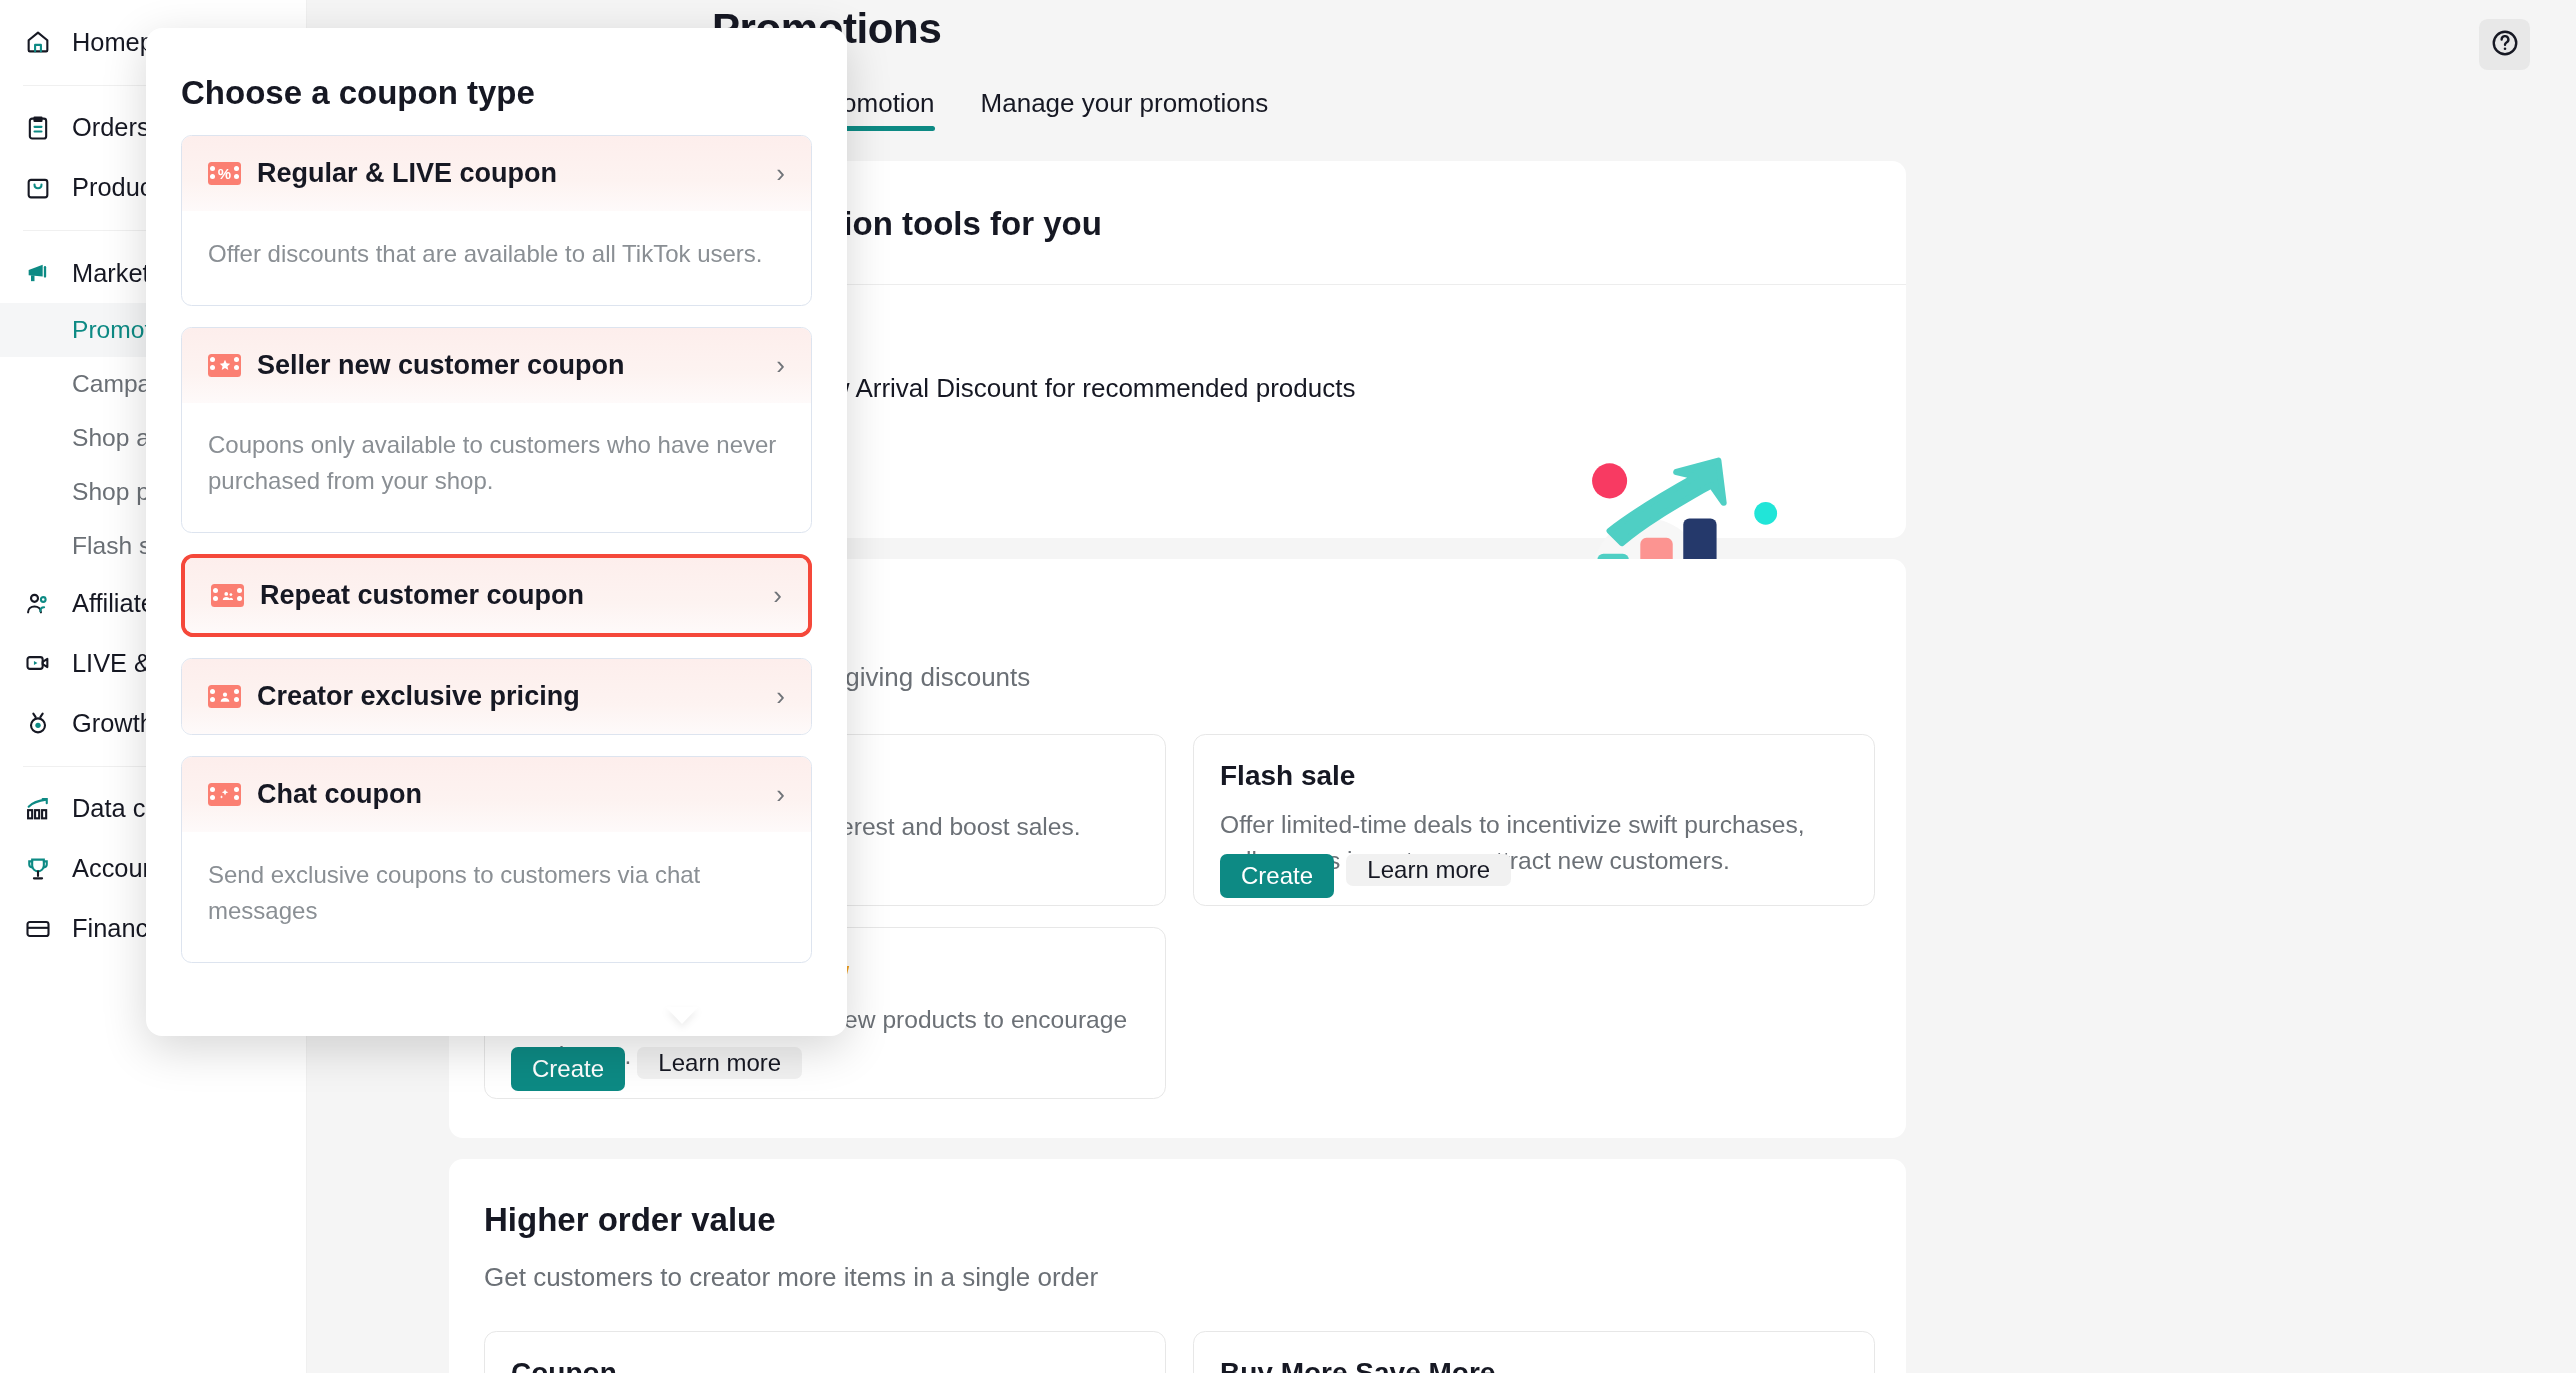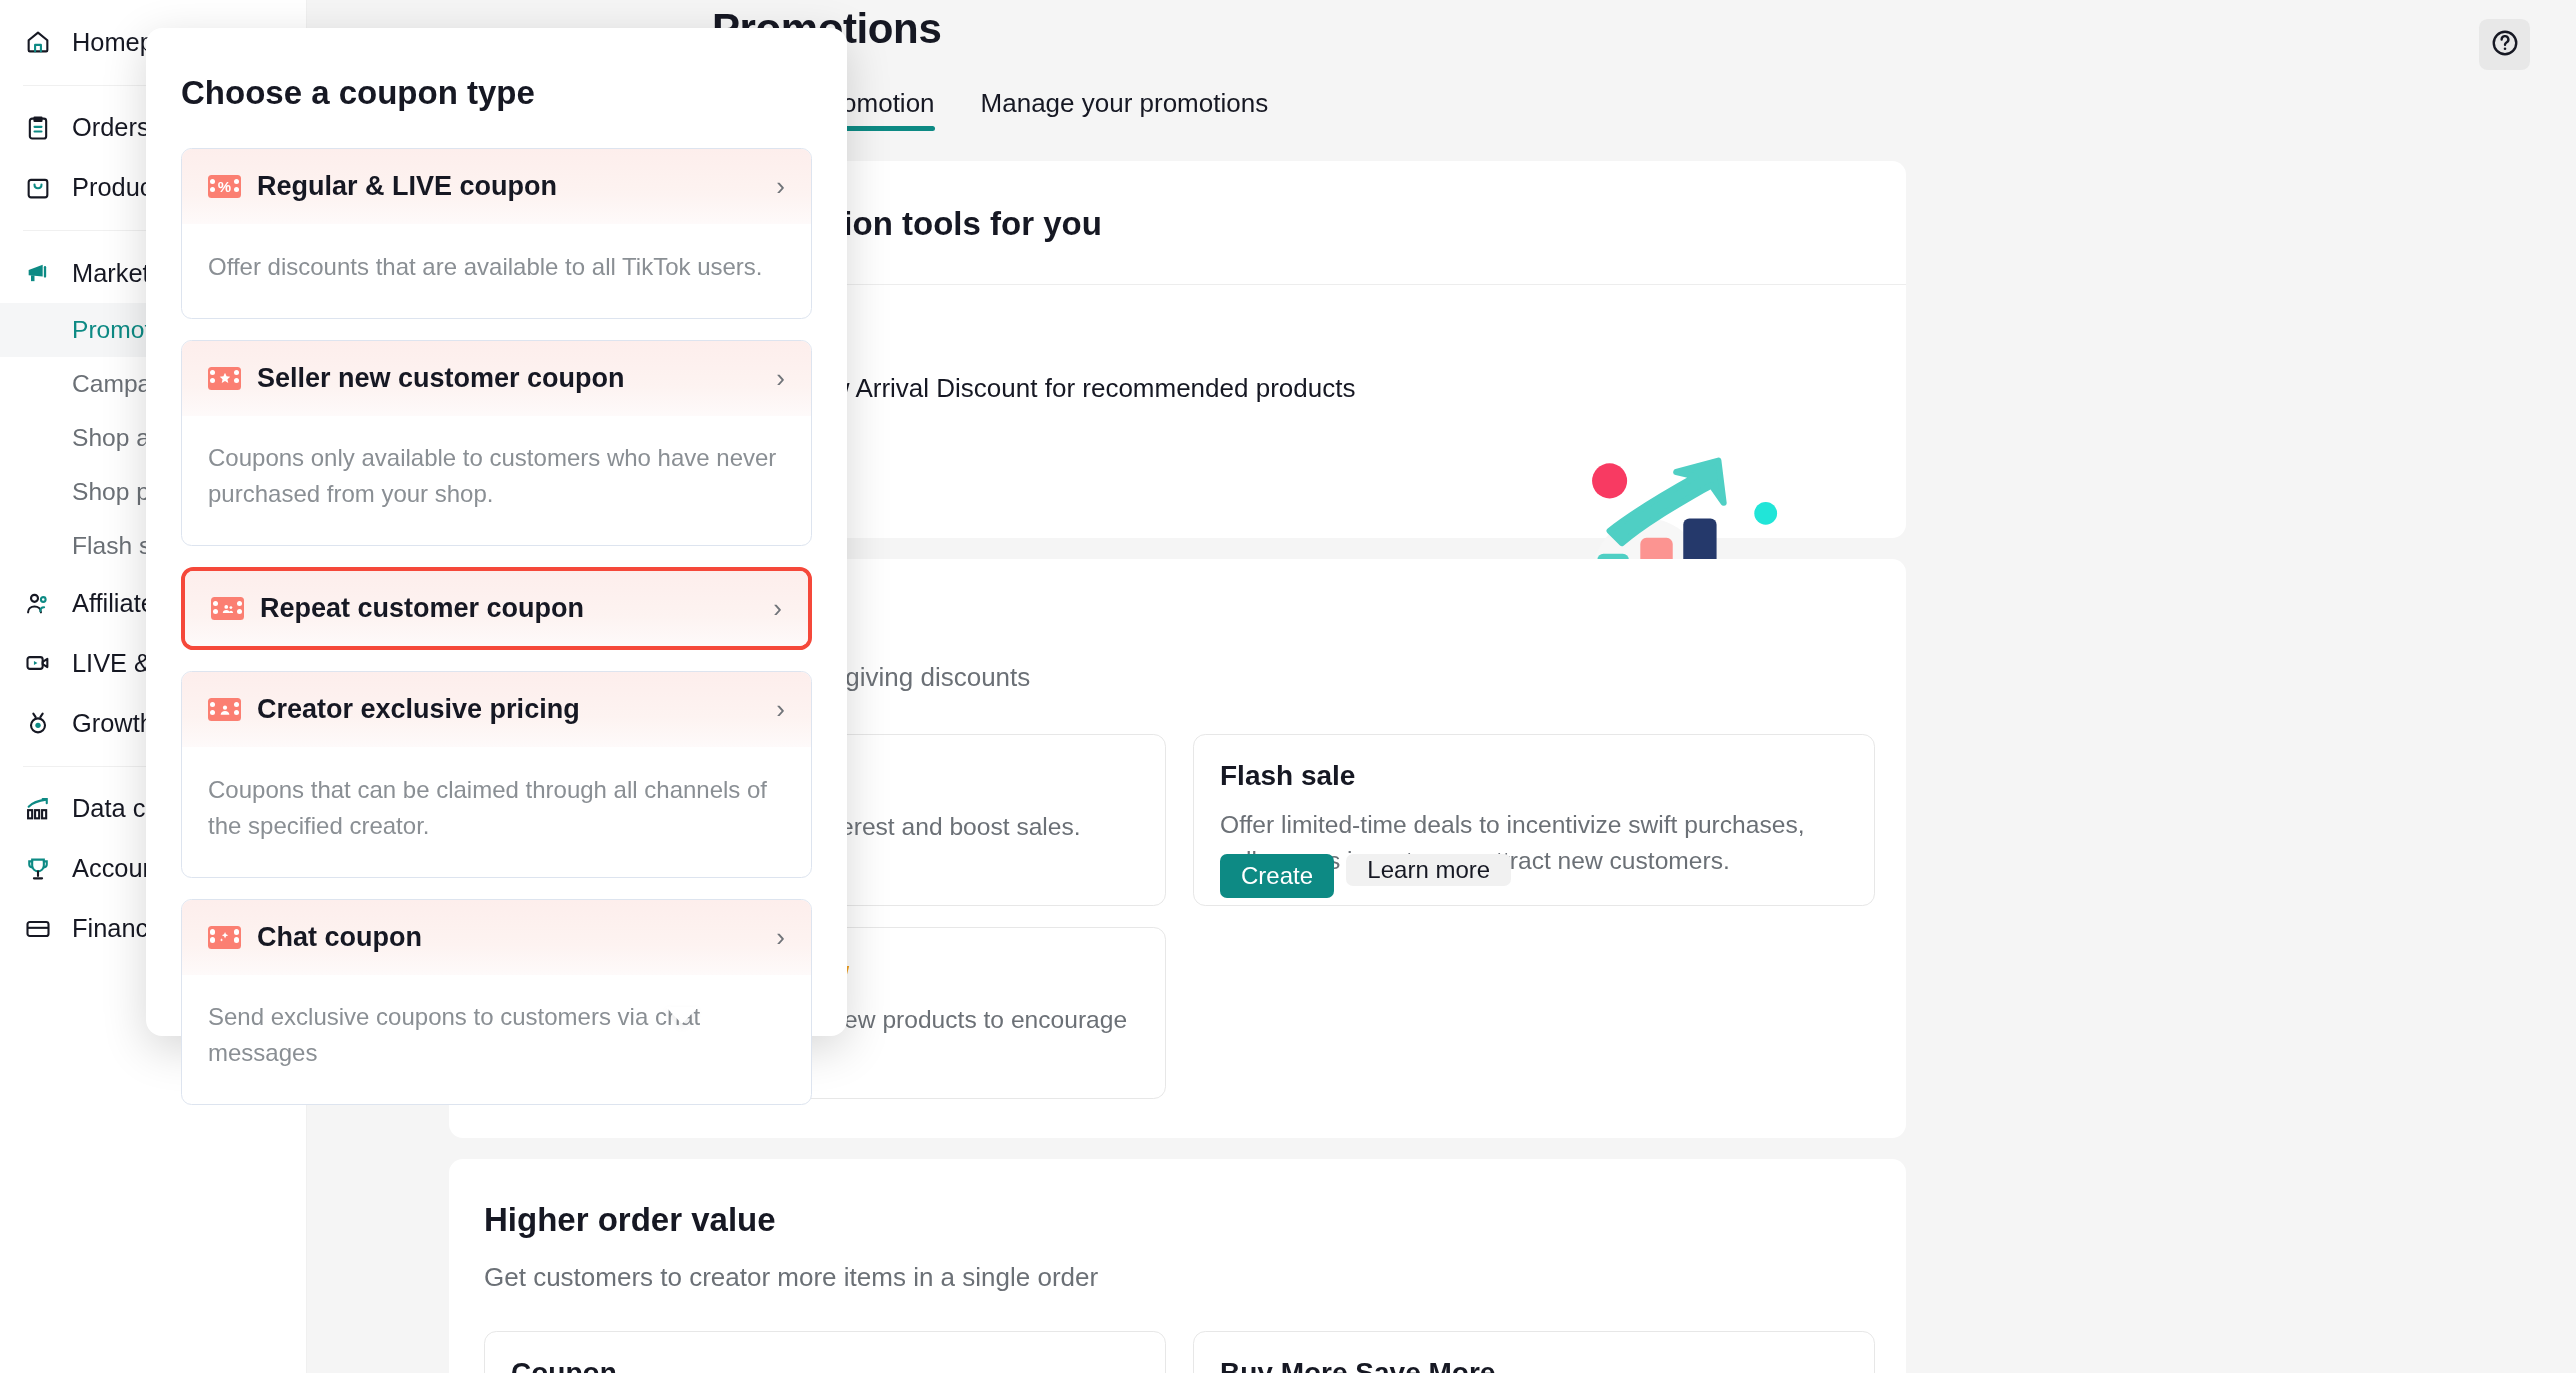--- a/index.html
+++ b/index.html
@@ -121,21 +121,21 @@
     left: 146px; top: 28px;
     width: 701px; height: 1008px;
     background: #ffffff;
     border-radius: 16px;
     box-shadow: 0 12.3px 46px rgba(0,0,0,0.16);
     z-index: 50;
     padding: 46px 35px 0 35px;
   }
   #modal-title {
     font-size: 33px; font-weight: bold; color: #161823;
-    margin-bottom: 36px;
+    margin-bottom: 23px;
   }
   .coupon-card {
     width: 631px;
     border: 0.9px solid #dde4ef;
     border-radius: 10.5px;
     overflow: hidden;
     margin-bottom: 21px;
     cursor: pointer;
     background: #ffffff;
   }
@@ -471,21 +471,20 @@
       <div class="coupon-head">
         <span class="ticket">
           <svg width="14" height="14" viewBox="0 0 24 24" fill="#fff">
             <circle cx="12" cy="8" r="3.6"></circle>
               <path d="M4.5 20c0-4 3.4-6.4 7.5-6.4s7.5 2.4 7.5 6.4z"></path>
           </svg>
         </span>
         <span class="t">Creator exclusive pricing</span>
         <span class="chev">›</span>
       </div>
-      <div class="coupon-body">Coupons that can be claimed through all channels of the specified creator.</div>
     </div>
 
     <div class="coupon-card">
       <div class="coupon-head">
         <span class="ticket">
           <svg width="15" height="13" viewBox="0 0 24 24" fill="#fff">
             <path d="M13 2l1.8 4.2L19 8l-4.2 1.8L13 14l-1.8-4.2L7 8l4.2-1.8z"></path>
             <path d="M6.5 13.5l.9 2.1 2.1.9-2.1.9-.9 2.1-.9-2.1L3.5 16.5l2.1-.9z"></path>
           </svg>
         </span>

